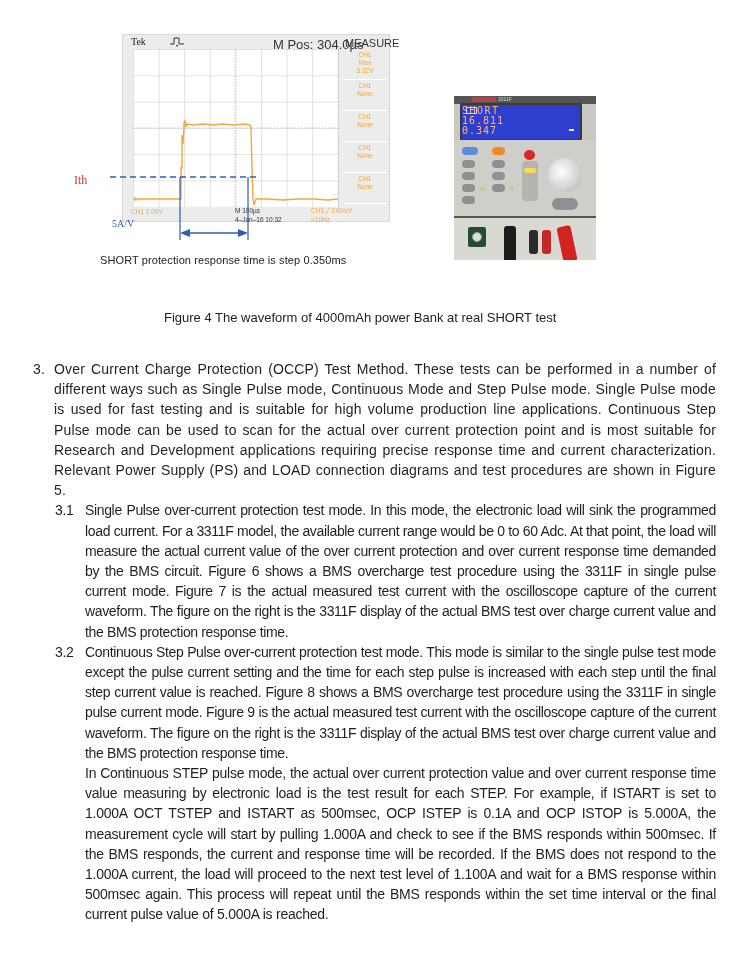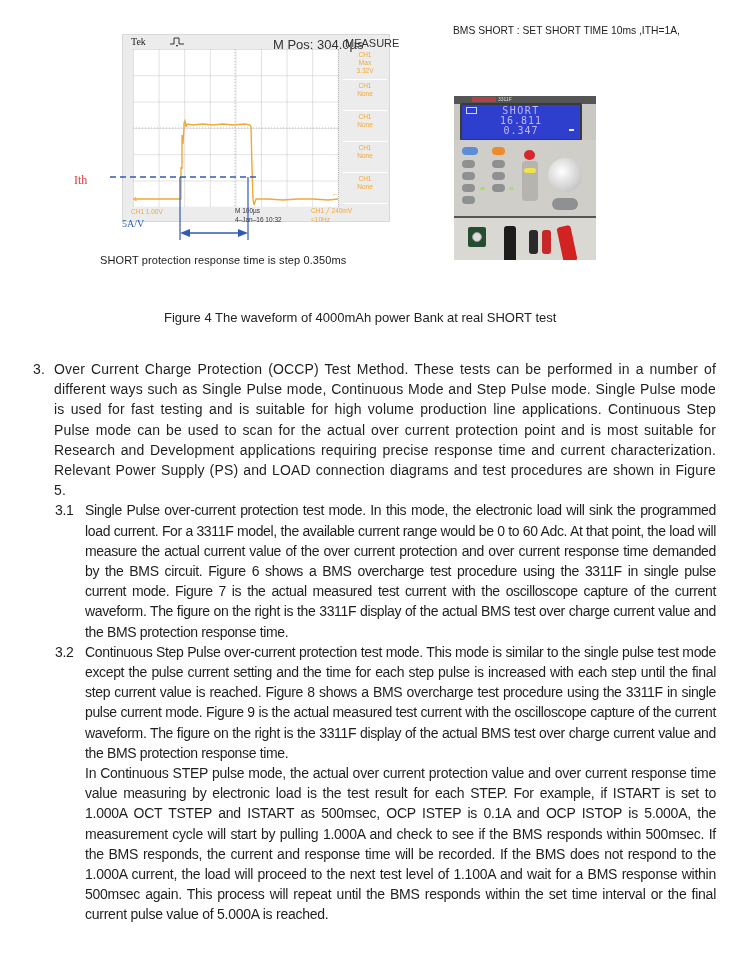--- a/index.html
+++ b/index.html
@@ -27,32 +27,32 @@
   .measure-cell { height:31px; border-bottom:1px solid #fff; text-align:center; color:#f2a73a; font-size:6.5px; line-height:8px; padding-top:2px; box-sizing:border-box; }
 
   .scope-bottom { position:absolute; left:0; top:172px; width:266px; height:14px; font-size:6.5px; }
   .ch1-scale { position:absolute; left:8px; top:1px; color:#f2a73a; }
   .mtime { position:absolute; left:112px; top:0px; color:#333; }
   .date { position:absolute; left:112px; top:9px; color:#333; }
   .ch1-trig { position:absolute; left:188px; top:0px; color:#f2a73a; }
   .freq { position:absolute; left:188px; top:9px; color:#f2a73a; }
 
   .ith-label { position:absolute; left:74px; top:173px; color:#e23a3a; font-family:"Liberation Serif", serif; font-size:12px; }
-  .scale-label { position:absolute; left:122px; top:218px; color:#2f5bb7; font-family:"Liberation Serif", serif; font-size:10px; }
+  .scale-label { position:absolute; left:112px; top:218px; color:#2f5bb7; font-family:"Liberation Serif", serif; font-size:10px; }
   .overlay { position:absolute; left:0; top:0; pointer-events:none; }
   .osc-caption { position:absolute; left:100px; top:254px; font-size:11px; color:#222; letter-spacing:0.1px; }
 
   
   .bms-lines { position:absolute; left:453px; top:24px; font-size:10.3px; color:#222; line-height:13px; }
   .bms-line1 { margin-bottom:11px; }
   .photo { position:absolute; left:454px; top:96px; width:142px; height:164px; background:#c9c8c3; overflow:hidden; }
   .photo .top-strip { position:absolute; left:0; top:0; width:142px; height:8px; background:#555; }
   .photo .brand { position:absolute; left:18px; top:1px; width:24px; height:5px; background:#b3414a; }
   .photo .model { position:absolute; left:44px; top:0px; font-size:5px; color:#ddd; }
-  .lcd { position:absolute; left:6px; top:7px; width:118px; height:34px; background:#2d3fcc; border:2px solid #3a3a3a; border-radius:2px; color:#c4b5fd; font-family:"DejaVu Sans Mono", monospace; text-align:center; }
+  .lcd { position:absolute; left:6px; top:7px; width:118px; height:34px; background:#2d3fcc; border:2px solid #3a3a3a; border-radius:2px; color:#fdba74; font-family:"DejaVu Sans Mono", monospace; text-align:left; }
   .lcd-l1 { font-size:10px; line-height:11px; letter-spacing:1.5px; }
   .lcd-l2 { font-size:10px; line-height:10px; letter-spacing:1px; }
   .lcd-l3 { font-size:10px; line-height:10px; letter-spacing:1px; }
   .lcd-badge { position:absolute; left:4px; top:2px; width:9px; height:5px; border:1px solid #cfd5ff; }
   .lcd-dash { position:absolute; right:6px; top:24px; width:5px; height:2px; background:#e8ecff; }
   .panel { position:absolute; left:0; top:44px; width:142px; height:76px; background:#cfcec9; }
   .key { position:absolute; width:13px; height:8px; border-radius:5px; background:#8e9091; }
   .key.blue { background:#5b8ed6; }
   .key.orange { background:#ee8a2c; }
   .led { position:absolute; width:5px; height:3px; background:#9fe36a; border-radius:2px; }
@@ -142,21 +142,20 @@
   <line x1="248" y1="177" x2="248" y2="240" stroke="#2f5bb7" stroke-width="1.2"></line>
   <line x1="186" y1="233" x2="242" y2="233" stroke="#2f5bb7" stroke-width="1.6"></line>
   <path d="M180 233 L190 229 L190 237 Z" fill="#2f5bb7"></path>
   <path d="M248 233 L238 229 L238 237 Z" fill="#2f5bb7"></path>
 </svg>
 <span class="ith-label">Ith</span>
 <span class="scale-label">5A/V</span>
 <div class="osc-caption">SHORT protection response time is step 0.350ms</div>
 
 <div class="bms-lines">
-  <div class="bms-line1">BMS SHORT : SET SHORT TIME 10ms ,ITH=1A,</div>
 </div>
 
 <div class="photo">
   <div class="top-strip"></div>
   <div class="brand"></div>
   <span class="model">3311F</span>
   <div class="lcd">
     <div class="lcd-badge"></div>
     <div class="lcd-l1">SHORT</div>
     <div class="lcd-l2">16.811</div>

